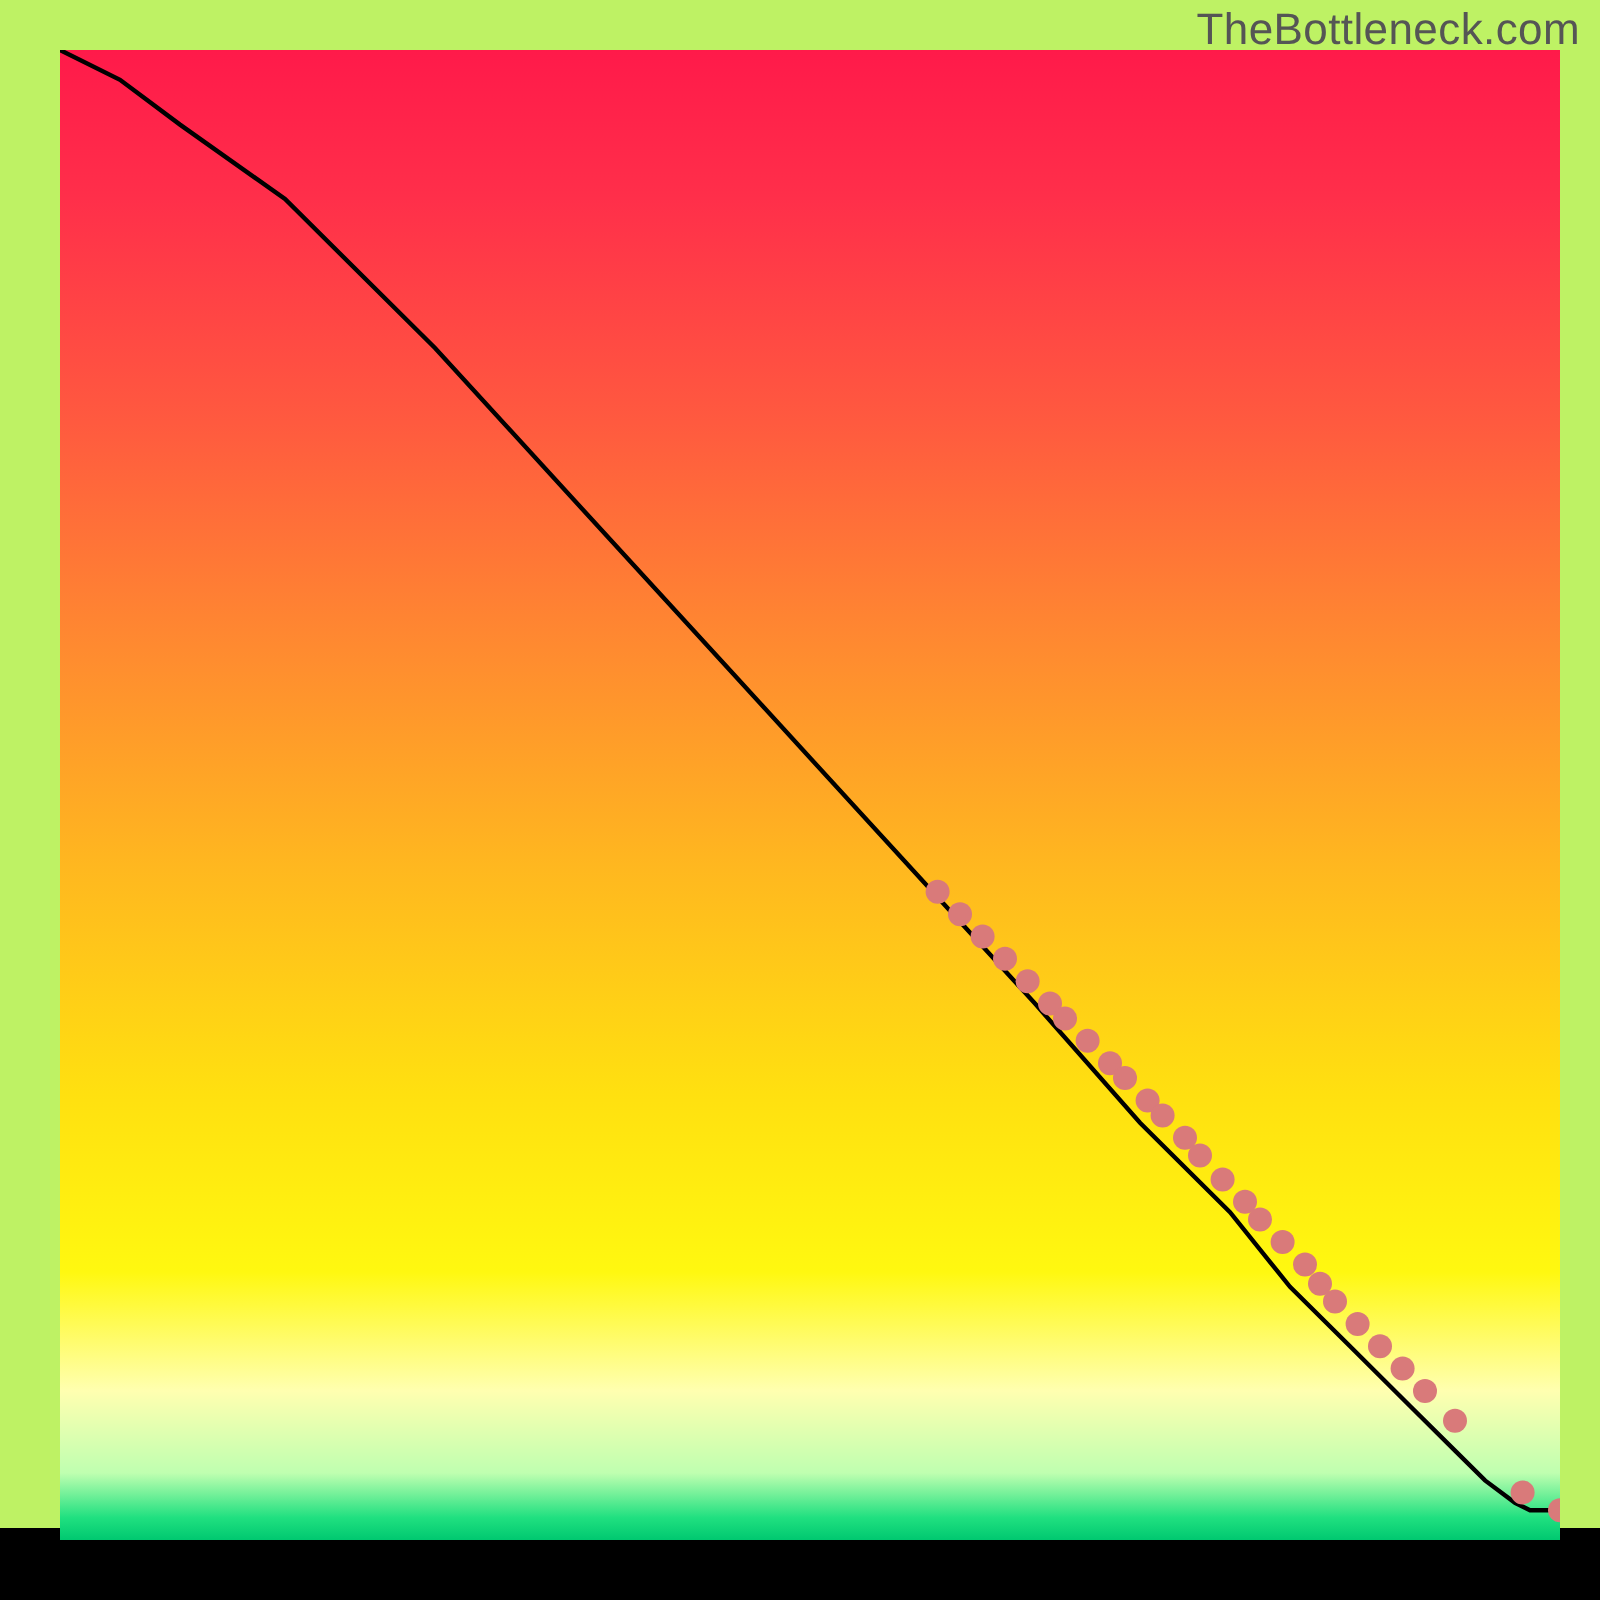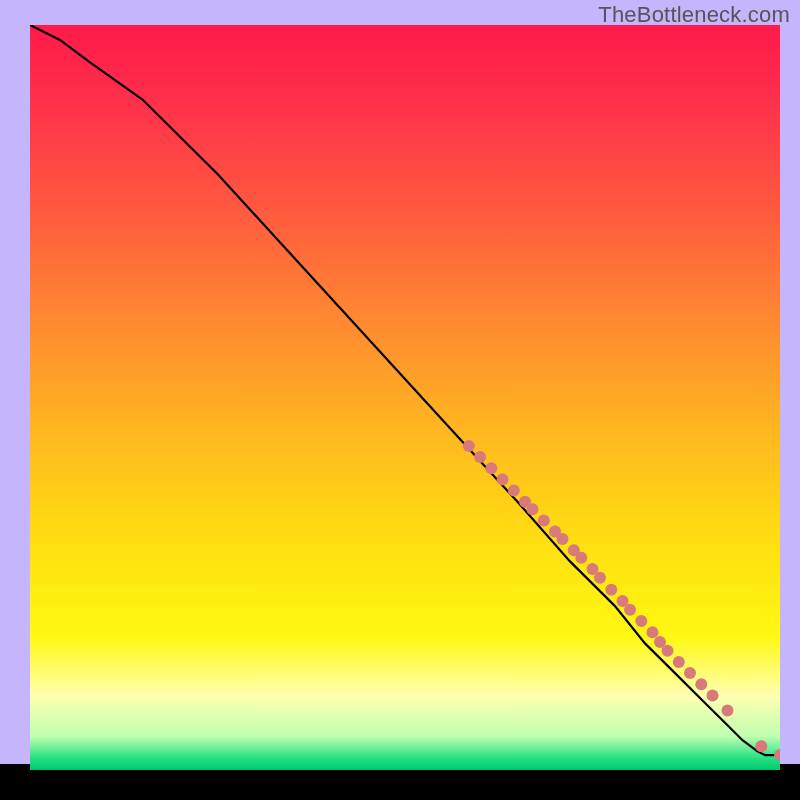--- a/index.html
+++ b/index.html
@@ -8,21 +8,21 @@
     width: 800px;
     height: 800px;
     background: #000;
     font-family: Arial, Helvetica, sans-serif;
     overflow: hidden;
   }
   .frame {
     position: relative;
     width: 800px;
     height: 764px;
-    background: #c4b5fd;
+    background: #bef264;
   }
   .watermark {
     position: absolute;
     top: 2px;
     right: 10px;
     color: #555;
     font-size: 22px;
     font-weight: 500;
     letter-spacing: 0.2px;
     z-index: 20;

